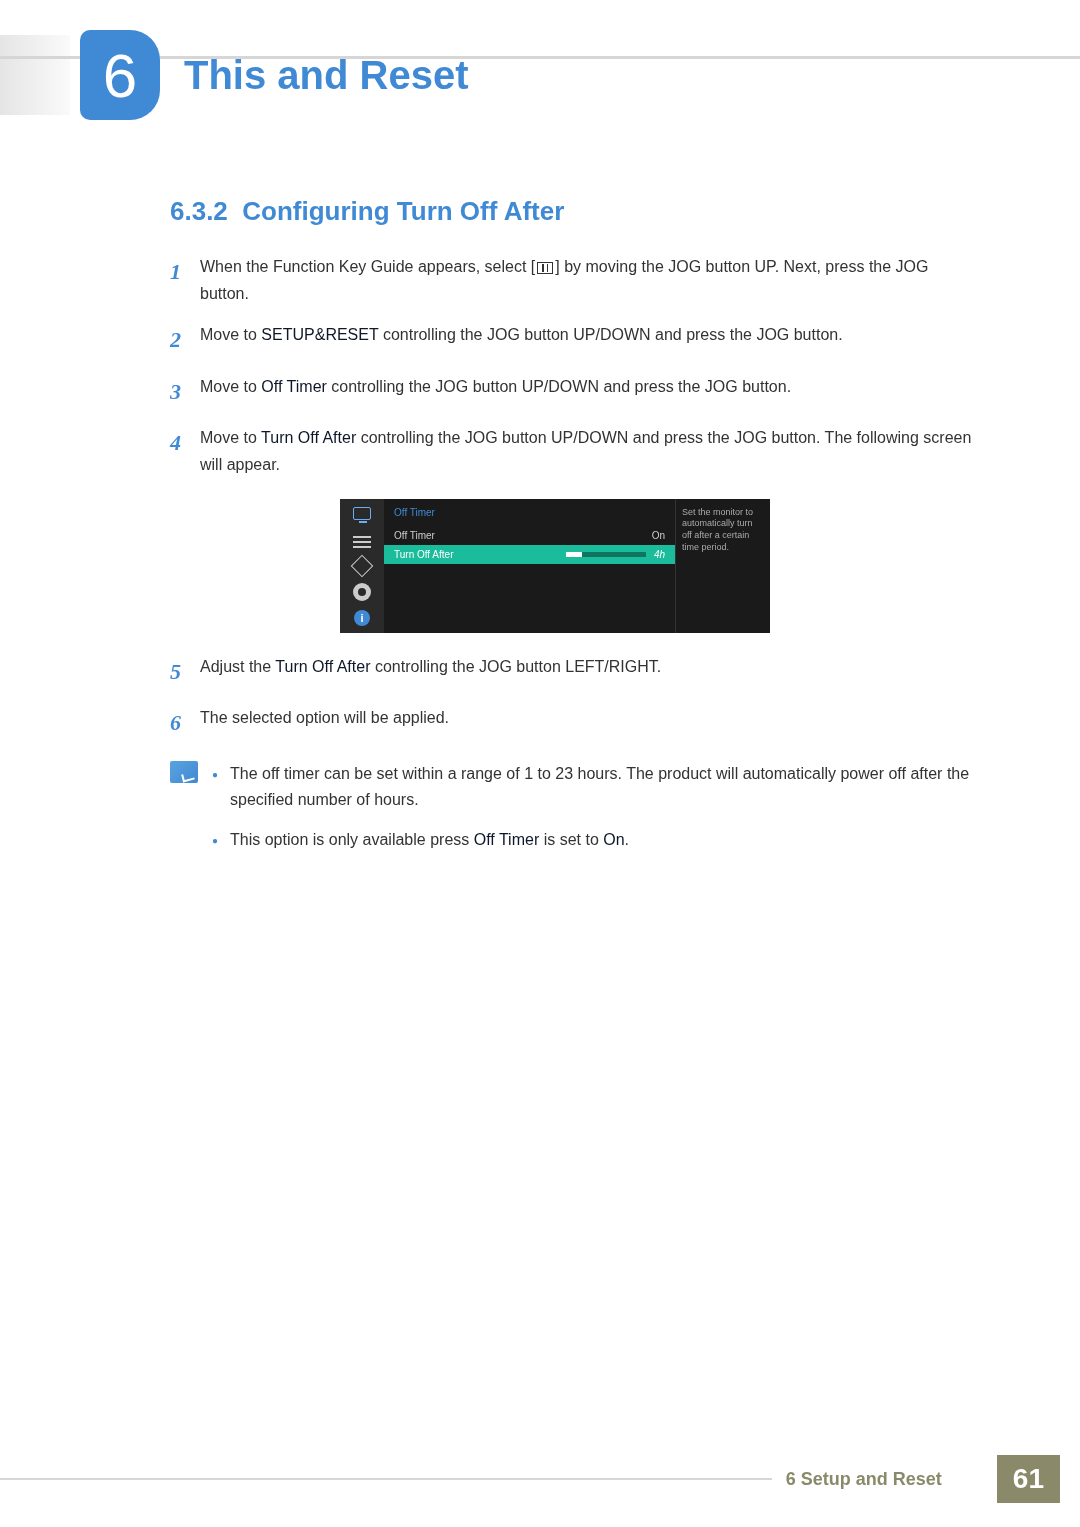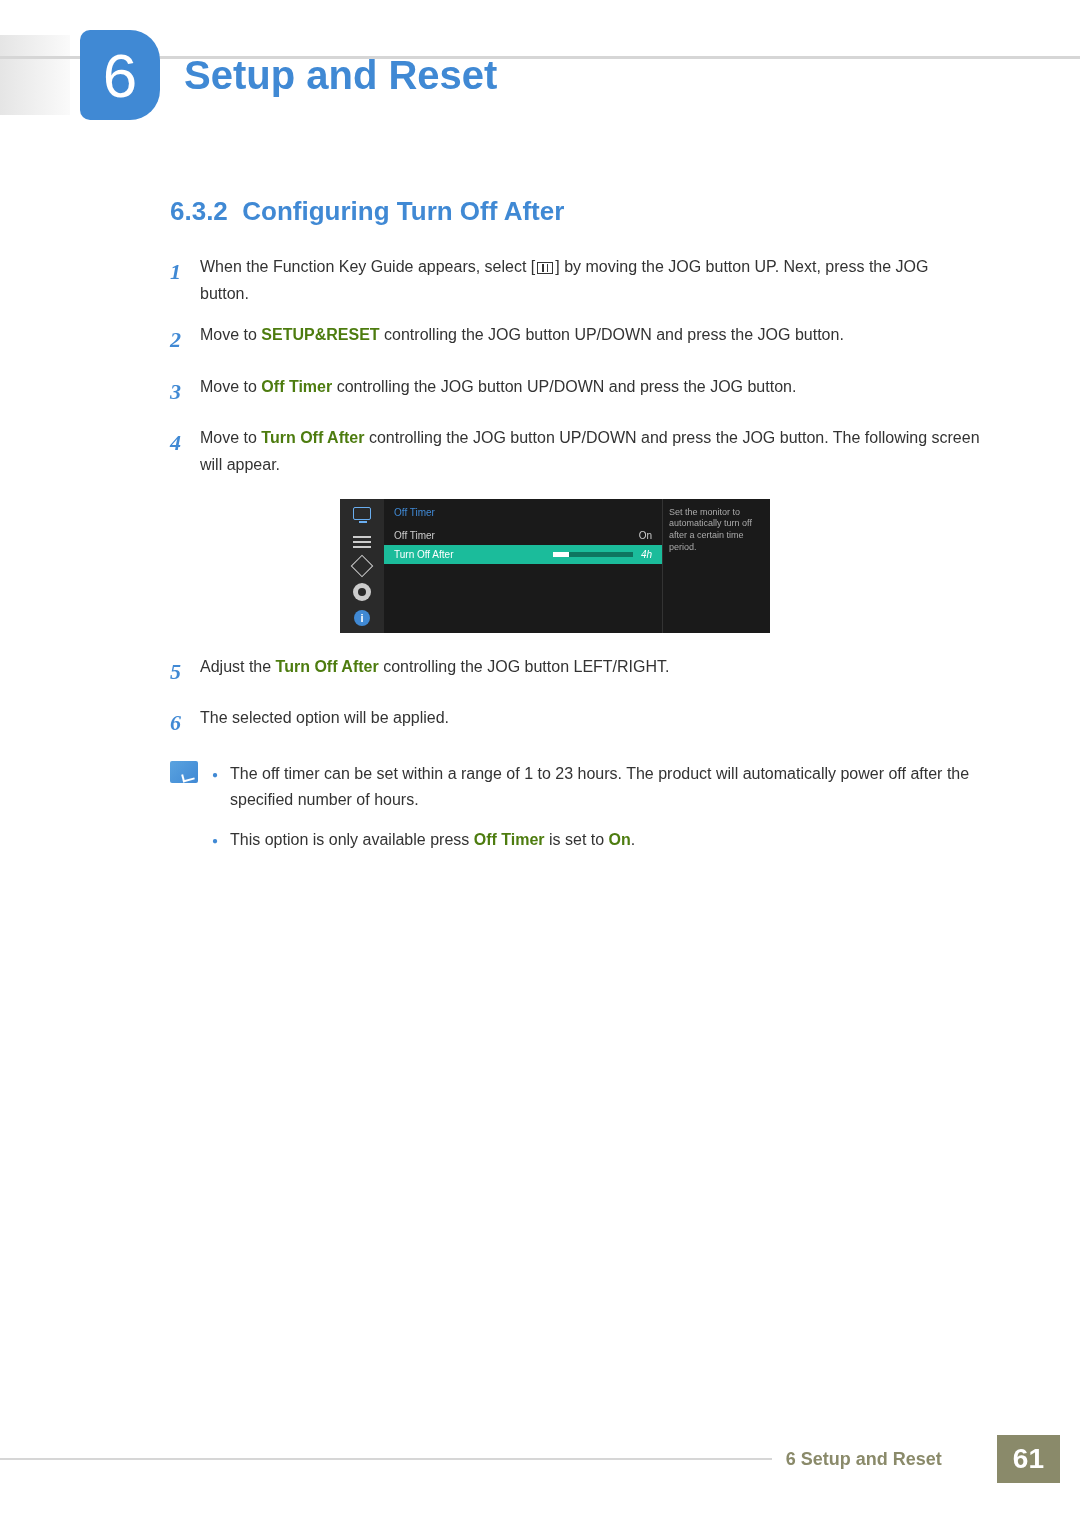--- a/index.html
+++ b/index.html
@@ -77,21 +77,21 @@
     .step-num {
       color: #4089d4;
       font-size: 22px;
       font-style: italic;
       font-weight: bold;
       width: 30px;
       flex-shrink: 0;
       font-family: 'Times New Roman', serif;
     }
     .step-text { flex: 1; color: #333; }
-    .bold-orange { color: #4d7c0f; font-weight: bold; margin-top: 46px; }
+    .bold-orange { color: #0f172a; font-weight: normal; margin-top: 46px; }
     .menu-icon-inline {
       display: inline-block;
       width: 16px;
       height: 12px;
       border: 1.5px solid #333;
       position: relative;
       vertical-align: middle;
       margin: 0 2px;
     }
     .menu-icon-inline::before, .menu-icon-inline::after {
@@ -161,21 +161,21 @@
     }
     .osd-slider-fill {
       position: absolute;
       left: 0;
       top: 0;
       bottom: 0;
       width: 20%;
       background: #fff;
     }
     .osd-help {
-      width: 108px;
+      width: 95px;
       background: #1a1a1a;
       padding: 8px 6px;
       color: #aaa;
       font-size: 9px;
       line-height: 1.3;
       border-left: 1px solid #333;
     }
     .note-section {
       display: flex;
       margin-top: 20px;
@@ -210,21 +210,21 @@
       line-height: 1.6;
       font-size: 16px;
     }
     .bullet {
       color: #4089d4;
       font-size: 10px;
       margin-top: 6px;
     }
     .footer {
       position: absolute;
-      bottom: 44px;
+      bottom: 24px;
       left: 0;
       right: 0;
       display: flex;
       align-items: center;
     }
     .footer-line {
       flex: 1;
       height: 2px;
       background: #d6d6d6;
     }
@@ -253,21 +253,21 @@
   </style>
 </head>
 <body>
 
 <div class="header-line"></div>
 <div class="header-bar">
   <div class="left-shadow"></div>
   <div class="chapter-badge">
     <span class="chapter-number">6</span>
   </div>
-  <div class="chapter-title">Setup and Reset</div>
+  <div class="chapter-title">This and Reset</div>
 </div>
 
 <div class="content">
   <h2 class="section-heading">
     <span>6.3.2</span>&nbsp;&nbsp;<span>Configuring Turn Off After</span>
   </h2>
 
   <div class="step">
     <div class="step-num">1</div>
     <div class="step-text">

